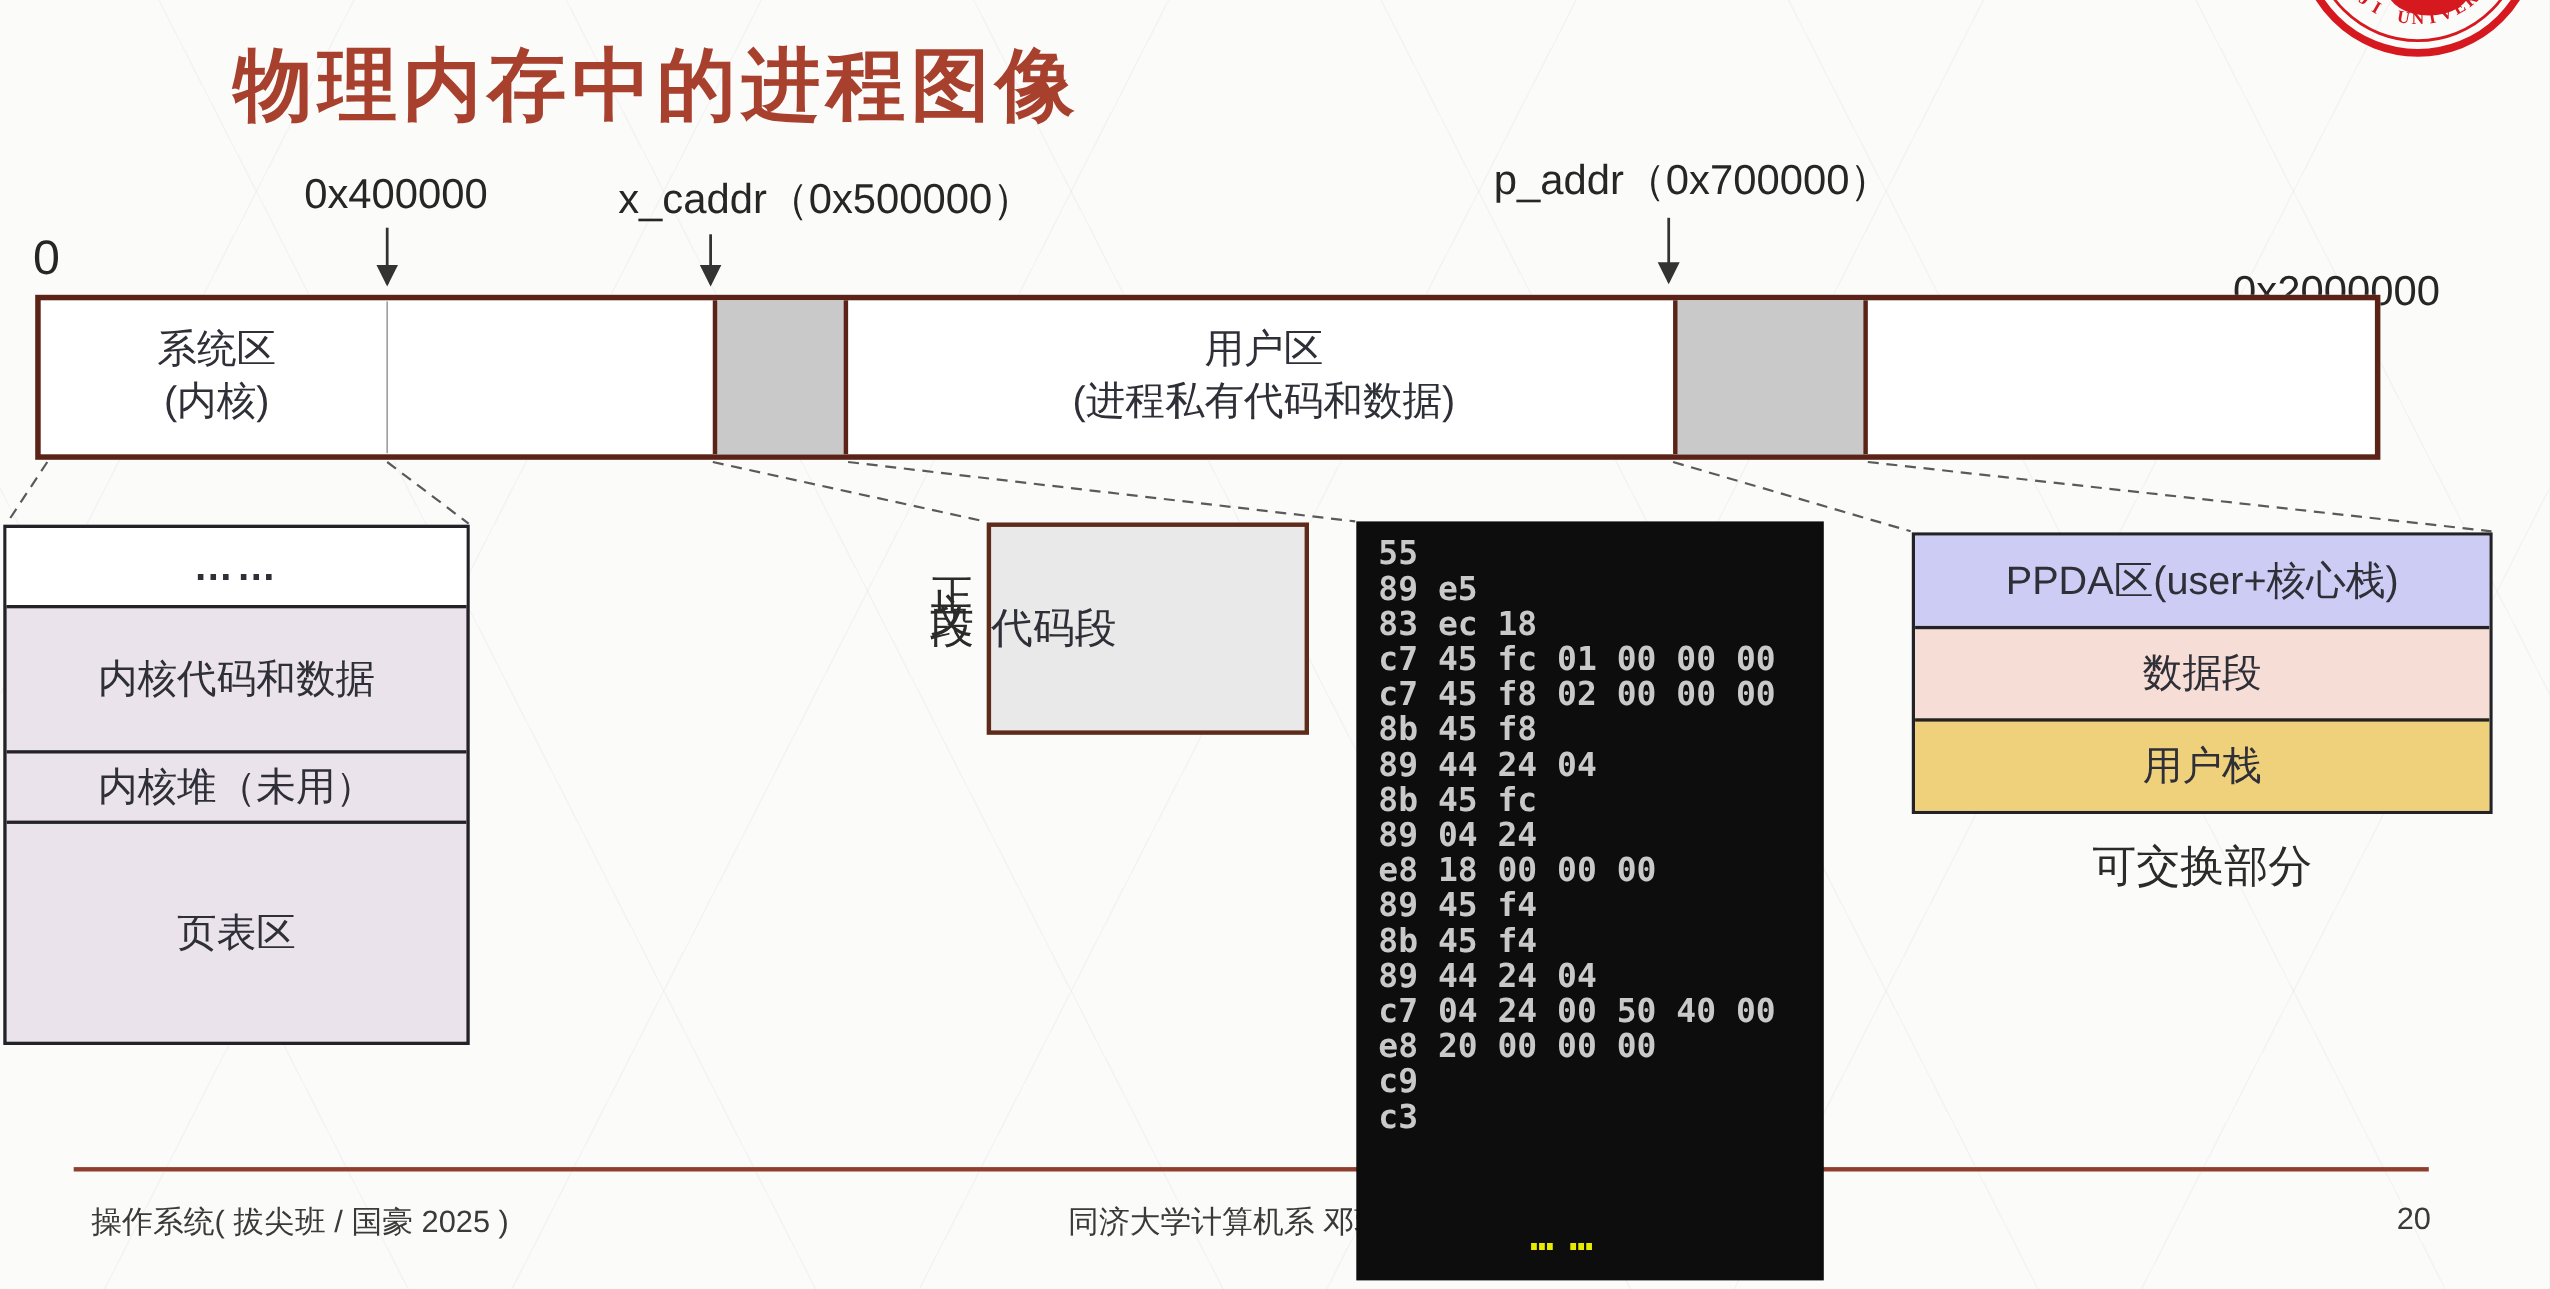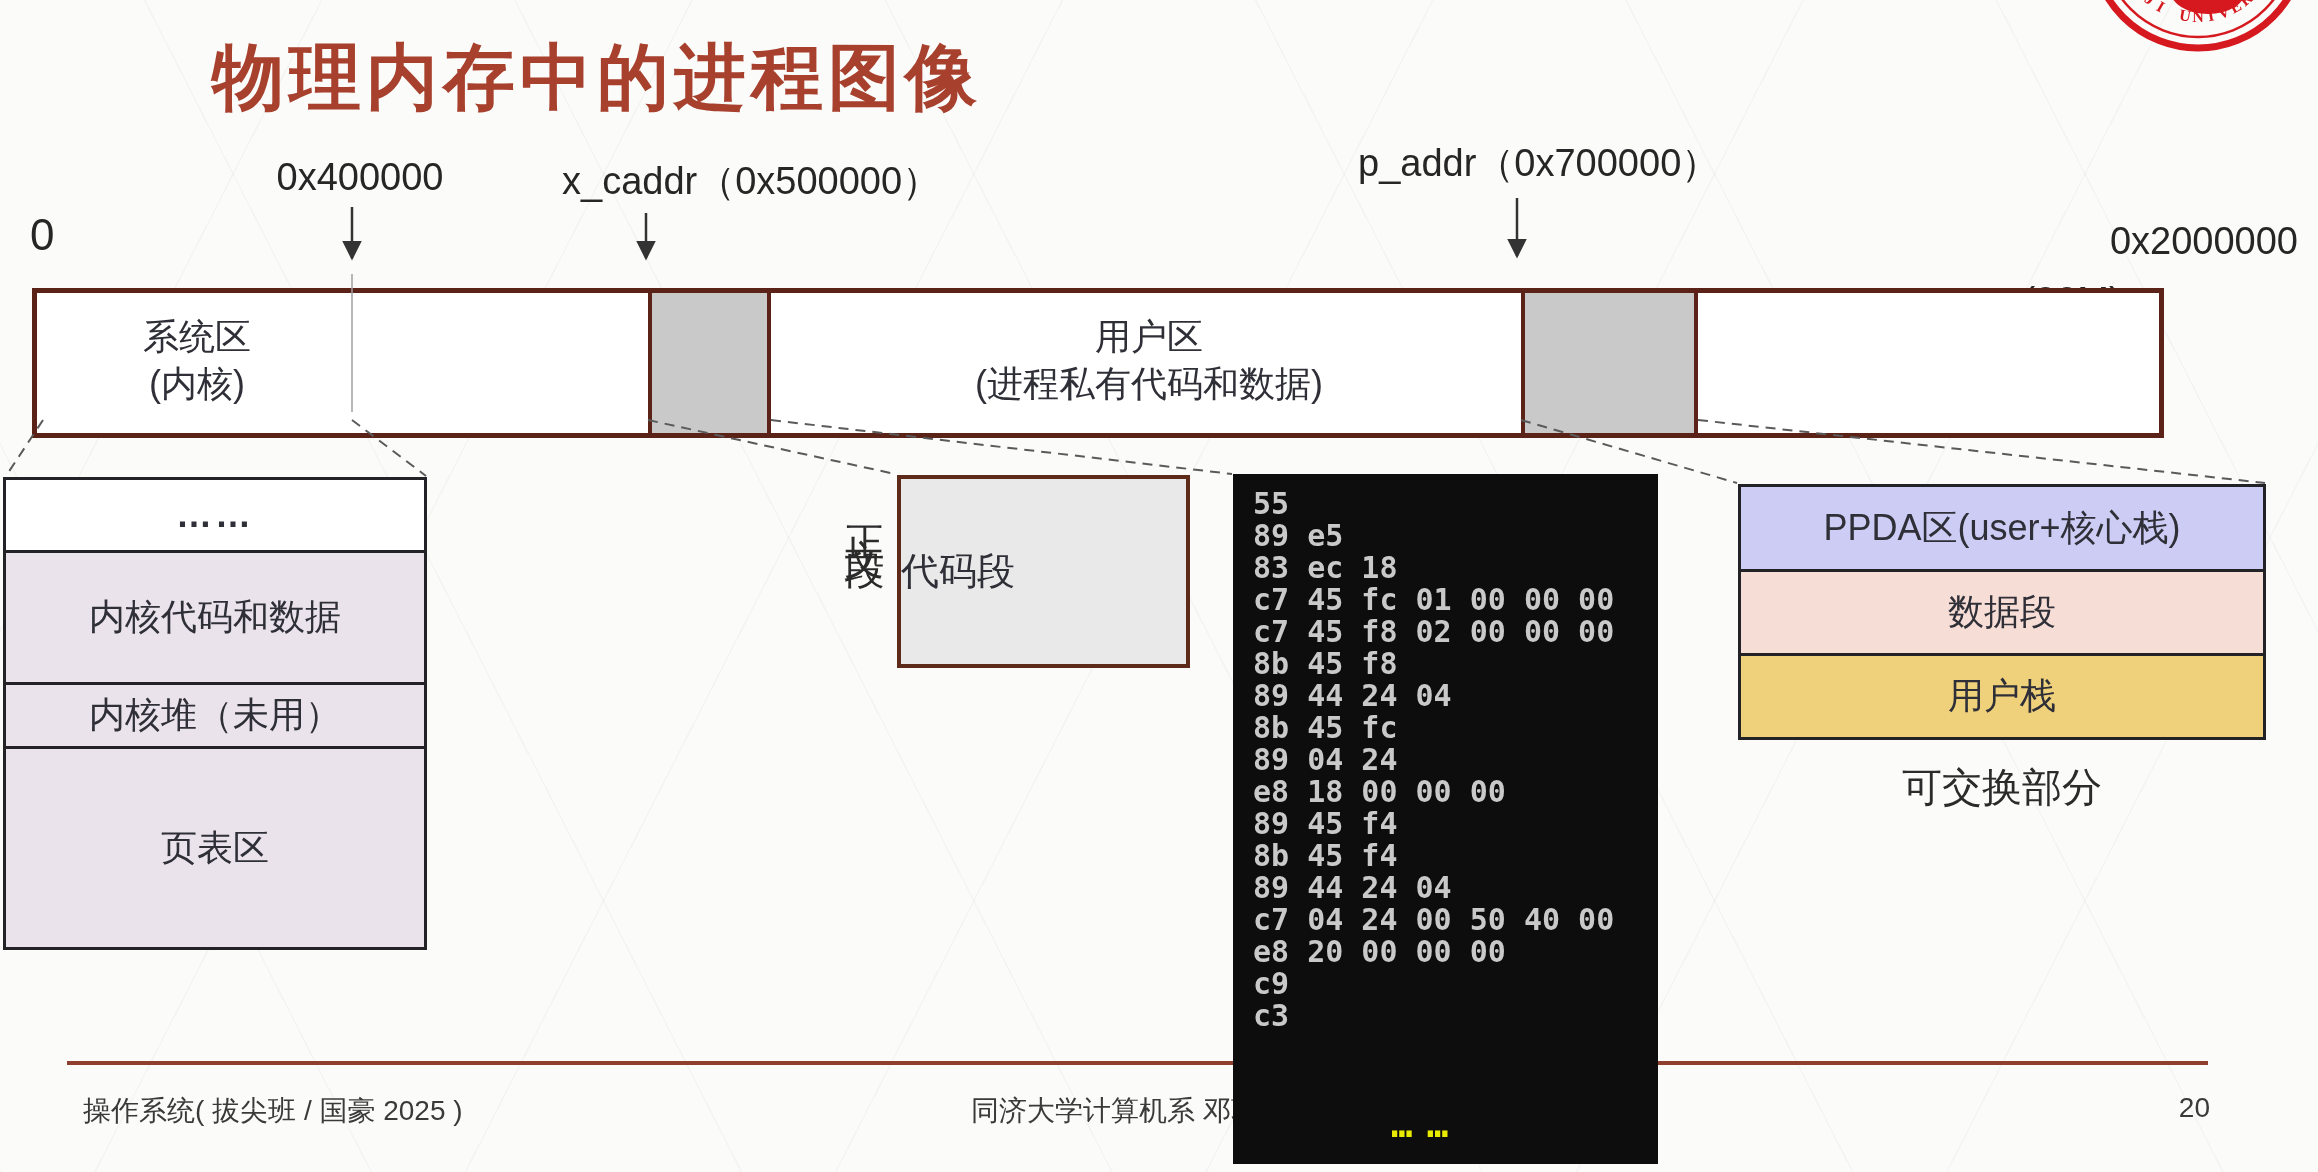--- a/index.html
+++ b/index.html
@@ -11,24 +11,24 @@
       #fbfbfa;
     font-family:"Liberation Sans","DejaVu Sans",sans-serif;color:#262626;
   }
   .abs{position:absolute;}
   .slide-title{left:212px;top:30px;font-size:72px;font-weight:bold;letter-spacing:5px;color:#a8402e;white-space:nowrap;}
   .addr-label{font-size:38px;color:#262626;white-space:nowrap;}
   .lbl-zero{left:30px;top:210px;font-size:44px;}
   .lbl-400{left:235px;top:156px;width:250px;text-align:center;}
   .lbl-caddr{left:562px;top:156px;}
   .lbl-paddr{left:1358px;top:138px;}
-  .lbl-end{left:2030px;top:220px;width:268px;text-align:right;}
+  .lbl-end{left:2030px;top:244px;width:268px;text-align:left;}
   .lbl-32m{left:1936px;top:280px;width:272px;text-align:center;}
 
-  .membar{left:32px;top:268px;width:2132px;height:150px;border:5px solid #5b2317;background:#ffffff;box-sizing:border-box;margin-top:20px;}
+  .membar{left:32px;top:268px;width:2132px;height:150px;border:5px solid #5b2317;background:#ffffff;box-sizing:border-box;}
   .membar .seg{position:absolute;top:0;bottom:0;background:#c9c9c9;border-left:4px solid #5b2317;border-right:4px solid #5b2317;box-sizing:border-box;}
   .seg-caddr{left:611px;width:123px;}
   .seg-paddr{left:1484px;width:177px;}
   .bar-label{position:absolute;top:20px;text-align:center;font-size:36px;line-height:47px;color:#2f2f38;}
   .bar-label-sys{left:5px;width:310px;}
   .bar-label-user{left:740px;width:744px;}
 
   .vstack{box-sizing:border-box;border:3px solid #232327;}
   .vstack .row{box-sizing:border-box;display:flex;align-items:center;justify-content:center;font-size:36px;color:#2f2f38;border-top:3px solid #232327;}
   .vstack .row:first-child{border-top:none;}

